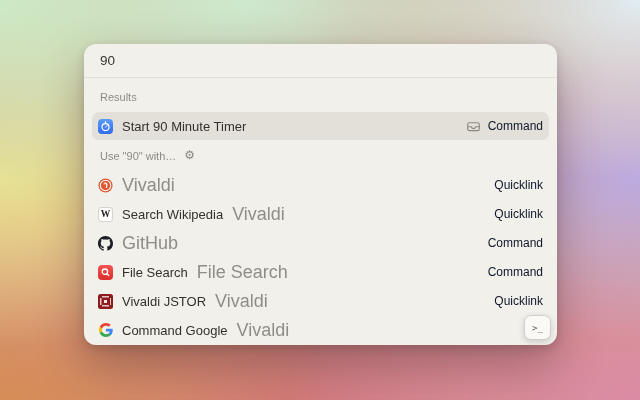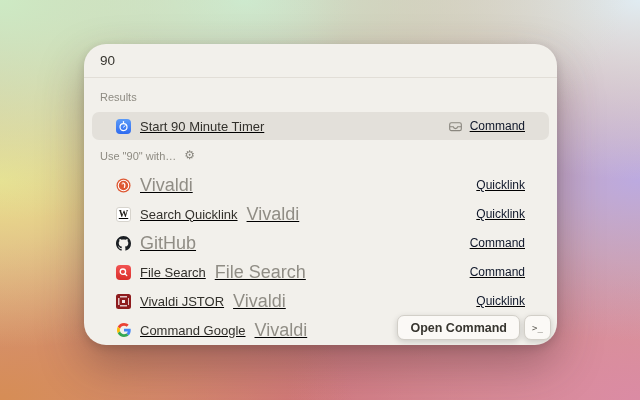--- a/index.html
+++ b/index.html
@@ -15,21 +15,21 @@
       radial-gradient(55% 45% at 0% 100%, #d68d55 0%, rgba(214,141,85,0) 100%),
       radial-gradient(60% 50% at 38% 0%,  #cde9d2 0%, rgba(205,233,210,0) 100%),
       radial-gradient(48% 45% at 100% 0%, #e0ecf2 0%, rgba(224,236,242,0) 100%),
       radial-gradient(50% 40% at 100% 45%,#bcaae0 0%, rgba(188,170,224,0) 100%),
       radial-gradient(55% 50% at 100% 100%,#db8ba4 0%, rgba(219,139,164,0) 100%),
       radial-gradient(75% 48% at 45% 100%,#d1767f 0%, rgba(209,118,127,0) 100%);
   }
 
   .launcher {
     position:absolute; left:84px; top:44px; width:473px; height:301px;
-    background:#f2f0eb; border-radius:22px; overflow:hidden;
+    background:#f2f0eb; border-radius:12px; overflow:hidden;
     box-shadow:0 20px 45px rgba(70,40,45,.38), 0 3px 10px rgba(0,0,0,.15);
   }
 
   .searchbar {
     height:34px; display:flex; align-items:center; padding:0 16px;
     border-bottom:1px solid #e2ded7;
   }
   .searchbar input {
     width:100%; border:none; outline:none; background:transparent;
     font-family:"Liberation Sans", sans-serif; font-size:13.5px; color:#37352f;
@@ -38,21 +38,21 @@
   .section-header {
     font-size:11px; color:#8e8b82; padding:12px 16px 8px; line-height:14px;
     display:flex; align-items:flex-start; gap:8px;
   }
   .section-header.use-with { padding:8px 16px; }
   .gear { font-size:12px; color:#8a877f; line-height:12px; cursor:default; }
 
   .rows { padding:0 8px; }
   .row {
     height:28px; margin-bottom:1px; border-radius:7px;
-    display:flex; align-items:center; padding:0 24px; gap:9px;text-decoration:underline;
+    display:flex; align-items:center; padding:0 6px; gap:9px;
   }
   .row.selected { background:#e3e0da; }
   .row .title { font-size:13px; font-weight:500; color:#33312c; white-space:nowrap; }
   .row .subtitle { font-size:18px; color:#908d85; white-space:nowrap; }
   .row .spacer { flex:1; }
   .row .type { font-size:12px; color:#0f172a; white-space:nowrap; }
   .acc-icon { display:flex; align-items:center; margin-right:-2px; }
 
   .app-icon { width:15px; height:15px; flex:0 0 15px; display:flex;
     align-items:center; justify-content:center; }
@@ -141,21 +141,21 @@
             <circle cx="6.6" cy="6.4" r=".6" fill="#fff"></circle>
           </svg>
         </span>
         <span class="subtitle">Vivaldi</span>
         <span class="spacer"></span>
         <span class="type">Quicklink</span>
       </div>
 
       <div class="row">
         <span class="app-icon icon-wiki">W</span>
-        <span class="title">Search Quicklink</span>
+        <span class="title">Search Wikipedia</span>
         <span class="subtitle">Vivaldi</span>
         <span class="spacer"></span>
         <span class="type">Quicklink</span>
       </div>
 
       <div class="row">
         <span class="app-icon">
           <svg width="15" height="15" viewBox="0 0 16 16">
             <path fill="#1b1f23" d="M8 0C3.58 0 0 3.58 0 8c0 3.54 2.29 6.53 5.47 7.59.4.07.55-.17.55-.38 0-.19-.01-.82-.01-1.49-2.01.37-2.53-.49-2.69-.94-.09-.23-.48-.94-.82-1.13-.28-.15-.68-.52-.01-.53.63-.01 1.08.58 1.23.82.72 1.21 1.87.87 2.33.66.07-.52.28-.87.51-1.07-1.78-.2-3.64-.89-3.64-3.95 0-.87.31-1.59.82-2.15-.08-.2-.36-1.02.08-2.12 0 0 .67-.21 2.2.82.64-.18 1.32-.27 2-.27s1.36.09 2 .27c1.53-1.04 2.2-.82 2.2-.82.44 1.1.16 1.92.08 2.12.51.56.82 1.27.82 2.15 0 3.07-1.87 3.75-3.65 3.95.29.25.54.73.54 1.48 0 1.07-.01 1.93-.01 2.2 0 .21.15.46.55.38A8.01 8.01 0 0 0 16 8c0-4.42-3.58-8-8-8z"></path>
           </svg>
@@ -197,18 +197,17 @@
         </span>
         <span class="title">Command Google</span>
         <span class="subtitle">Vivaldi</span>
         <span class="spacer"></span>
         <span class="type"></span>
       </div>
 
     </div>
 
     <div class="footer">
-      <button class="open-btn">Open Command</button>
       <span class="key-chip">&gt;_</span>
     </div>
 
   </div>
 </div>
 
 </body></html>

